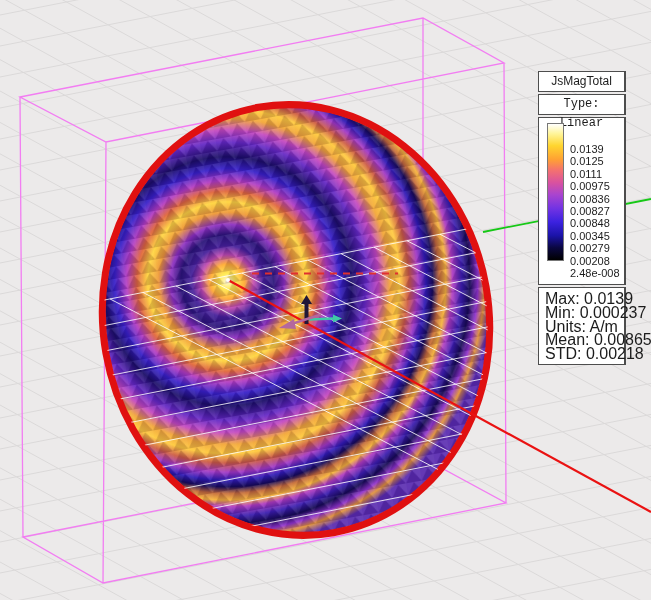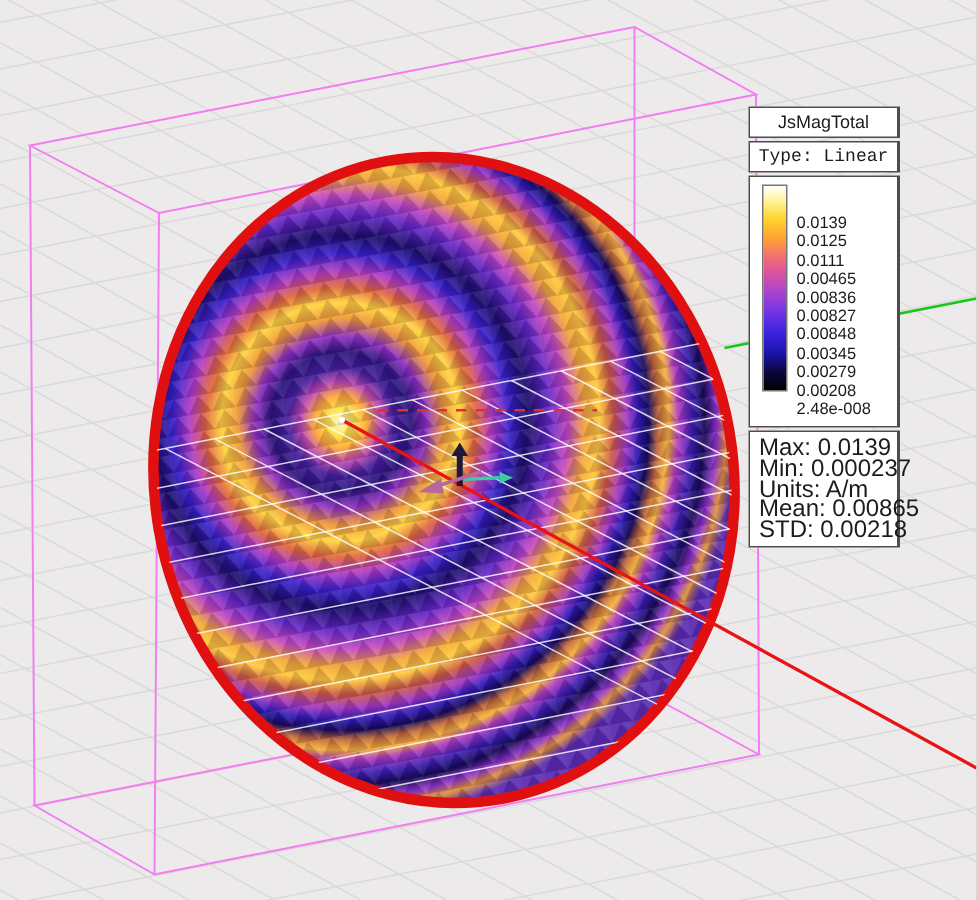--- a/index.html
+++ b/index.html
@@ -1,19 +1,19 @@
 <!DOCTYPE html>
 <html><head>
 <meta charset="utf-8">
 <style>
   html,body{margin:0;padding:0;background:#c9c9c9;}
   #viewport{position:relative;width:651px;height:600px;overflow:hidden;
     font-family:"Liberation Sans",sans-serif;}
   #scene{position:absolute;left:0;top:0;}
-  .legend{position:absolute;left:499px;top:71px;width:101px;z-index:5;}
+  .legend{position:absolute;left:538px;top:71px;width:88px;z-index:5;}
   .lg-sec{background:#ffffff;border:1px solid #4d4d4d;box-sizing:border-box;
     margin-bottom:2px;color:#1c1c1c;}
   .lg-title{height:21px;line-height:19px;text-align:center;font-size:12px;
     border-right-width:2px;}
   .lg-type{height:21px;line-height:19px;text-align:center;font-size:12px;
     border-right-width:2px;font-family:Liberation Mono, monospace;}
   .lg-scale{display:flex;padding:5px 0 5px 8px;border-right-width:2px;}
   .colorbar{width:15px;height:136px;border:1px solid #777;}
   .scale-values{margin-left:6px;font-size:11px;line-height:12.4px;
     white-space:nowrap;margin-top:20px;}
@@ -189,21 +189,21 @@
 
   <div class="legend">
     <div class="lg-sec lg-title">JsMagTotal</div>
     <div class="lg-sec lg-type">Type: Linear</div>
     <div class="lg-sec lg-scale">
       <div class="colorbar" id="colorbar" style="background: linear-gradient(rgb(255, 255, 255) 0%, rgb(255, 245, 155) 7%, rgb(255, 213, 46) 16%, rgb(255, 161, 51) 26%, rgb(244, 113, 111) 34%, rgb(217, 82, 159) 43%, rgb(169, 68, 207) 52%, rgb(114, 51, 227) 62%, rgb(60, 34, 224) 72%, rgb(27, 19, 168) 82%, rgb(10, 7, 64) 91%, rgb(0, 0, 0) 100%);"></div>
       <div class="scale-values">
         <div>0.0139</div>
         <div>0.0125</div>
         <div>0.0111</div>
-        <div>0.00465</div>
+        <div>0.00975</div>
         <div>0.00836</div>
         <div>0.00827</div>
         <div>0.00848</div>
         <div>0.00345</div>
         <div>0.00279</div>
         <div>0.00208</div>
         <div>2.48e-008</div>
       </div>
     </div>
     <div class="lg-sec lg-stats">

